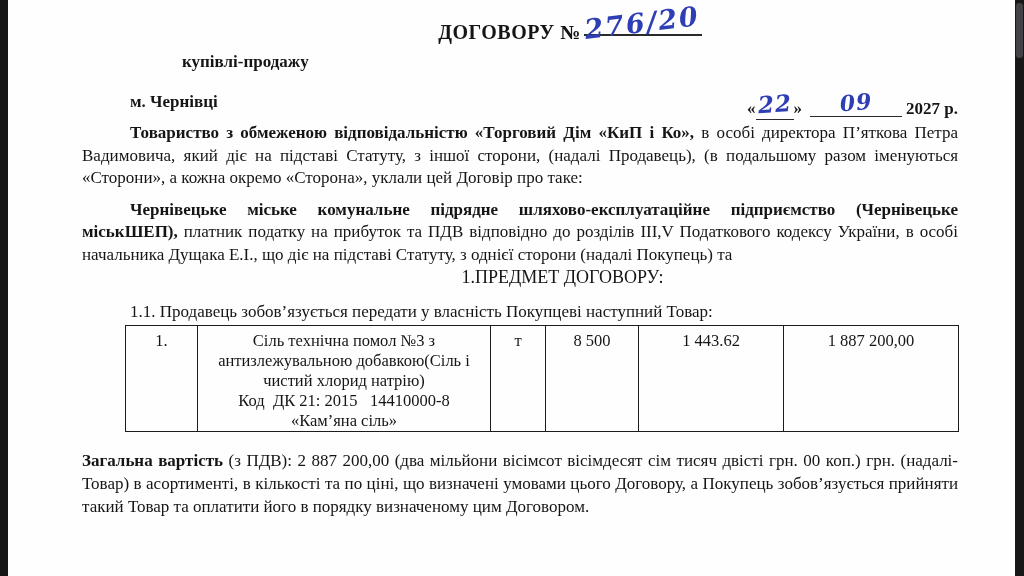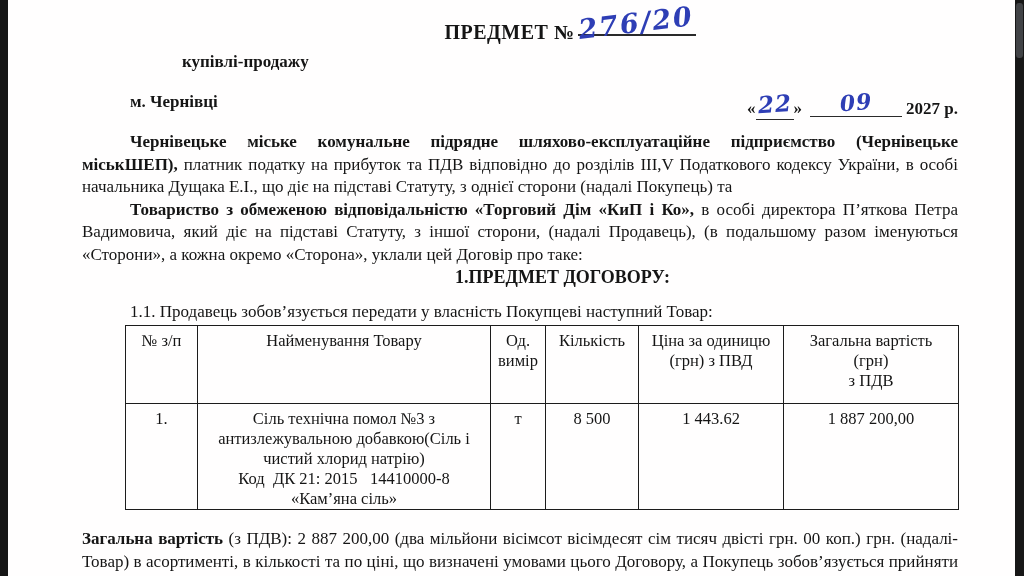--- a/index.html
+++ b/index.html
@@ -60,21 +60,21 @@
     display: inline-block; width: 92px; border-bottom: 1.5px solid #2a2a2a;
     text-align: center; margin: 0 4px 0 8px; height: 24px; vertical-align: baseline;
   }
   .hw-month { display: inline-block; font-size: 22px; font-weight: bold; transform: rotate(-5deg) translateY(-4px); letter-spacing: 1px; }
   .body-text {
     font-size: 17px; line-height: 22.5px; text-align: justify; margin-top: 9px;
   }
   .para { text-indent: 48px; }
   .bold { font-weight: bold; }
   .section-heading {
-    text-align: center; padding-left: 85px; font-size: 18px; font-weight: bold;
+    text-align: center; padding-left: 85px; font-size: 18px; font-weight: normal;
     line-height: 22.5px;
   }
   .clause { font-size: 17px; line-height: 22.5px; text-indent: 48px; text-align: justify; margin-top: 12px; }
   table.goods {
     border-collapse: collapse; margin-left: 43px; margin-top: 2px;
     width: 833px; table-layout: fixed;
   }
   table.goods td {
     border: 1.6px solid #1c1c1c; vertical-align: top;
     font-size: 16.5px; text-align: center; line-height: 20px;
@@ -98,56 +98,44 @@
 </style>
 </head>
 <body>
 
 <div class="edge-bar-left"></div>
 
 <div class="page">
   <div class="content">
 
     <div class="title-row">
-      <span>ПРЕДМЕТ №</span><span class="title-underline"><span class="hw hw-number" style="color: rgb(46, 62, 181);">276/20</span></span>
+      <span>ДОГОВОРУ №</span><span class="title-underline"><span class="hw hw-number" style="color: rgb(46, 62, 181);">276/20</span></span>
     </div>
 
     <div class="subtitle-row">купівлі-продажу</div>
 
     <div class="city-date-row">
       <span class="city">м. Чернівці</span>
       <span class="date-line"><span>«</span><span class="date-day-wrap"><span class="hw hw-day" style="color: rgb(46, 62, 181);">22</span></span><span>»</span><span class="date-month-wrap"><span class="hw hw-month" style="color: rgb(46, 62, 181);">09</span></span><span>2027 р.</span></span>
     </div>
 
+    <div class="body-text para" style="margin-top:0;">
+      <span class="bold">Товариство з обмеженою відповідальністю «Торговий Дім «КиП і Ко»,</span><span>  в особі директора П’яткова Петра Вадимовича, який  діє на підставі Статуту, з іншої сторони, (надалі Продавець), (в подальшому разом іменуються «Сторони», а кожна окремо «Сторона», уклали цей Договір про таке:</span>
+    </div>
+
     <div class="body-text para">
       <span class="bold">Чернівецьке міське комунальне підрядне шляхово-експлуатаційне підприємство (Чернівецьке міськШЕП),</span><span> платник податку на прибуток та ПДВ відповідно до розділів III,V Податкового кодексу України, в особі начальника Дущака Е.І., що діє на підставі Статуту, з однієї сторони (надалі Покупець) та</span>
-    </div>
-
-    <div class="body-text para" style="margin-top:0;">
-      <span class="bold">Товариство з обмеженою відповідальністю «Торговий Дім «КиП і Ко»,</span><span>  в особі директора П’яткова Петра Вадимовича, який  діє на підставі Статуту, з іншої сторони, (надалі Продавець), (в подальшому разом іменуються «Сторони», а кожна окремо «Сторона», уклали цей Договір про таке:</span>
     </div>
 
     <div class="section-heading">1.ПРЕДМЕТ ДОГОВОРУ:</div>
 
     <div class="clause">1.1. Продавець зобов’язується передати у власність Покупцеві наступний Товар:</div>
 
     <table class="goods">
       <tbody>
-        <tr class="hdr">
-          <td class="c-num">№ з/п</td>
-          <td class="c-name">Найменування Товару</td>
-          <td class="c-unit pre-line">Од.
-вимір</td>
-          <td class="c-qty">Кількість</td>
-          <td class="c-price pre-line">Ціна за одиницю
-(грн) з ПВД</td>
-          <td class="c-total pre-line">Загальна вартість
-(грн)
-з ПДВ</td>
-        </tr>
         <tr class="datarow">
           <td class="c-num">1.</td>
           <td class="c-name pre-wrap">Сіль технічна помол №3 з
 антизлежувальною добавкою(Сіль і
 чистий хлорид натрію)
 Код  ДК 21: 2015   14410000-8
 «Кам’яна сіль»</td>
           <td class="c-unit mid">т</td>
           <td class="c-qty mid">8 500</td>
           <td class="c-price mid">1 443.62</td>

